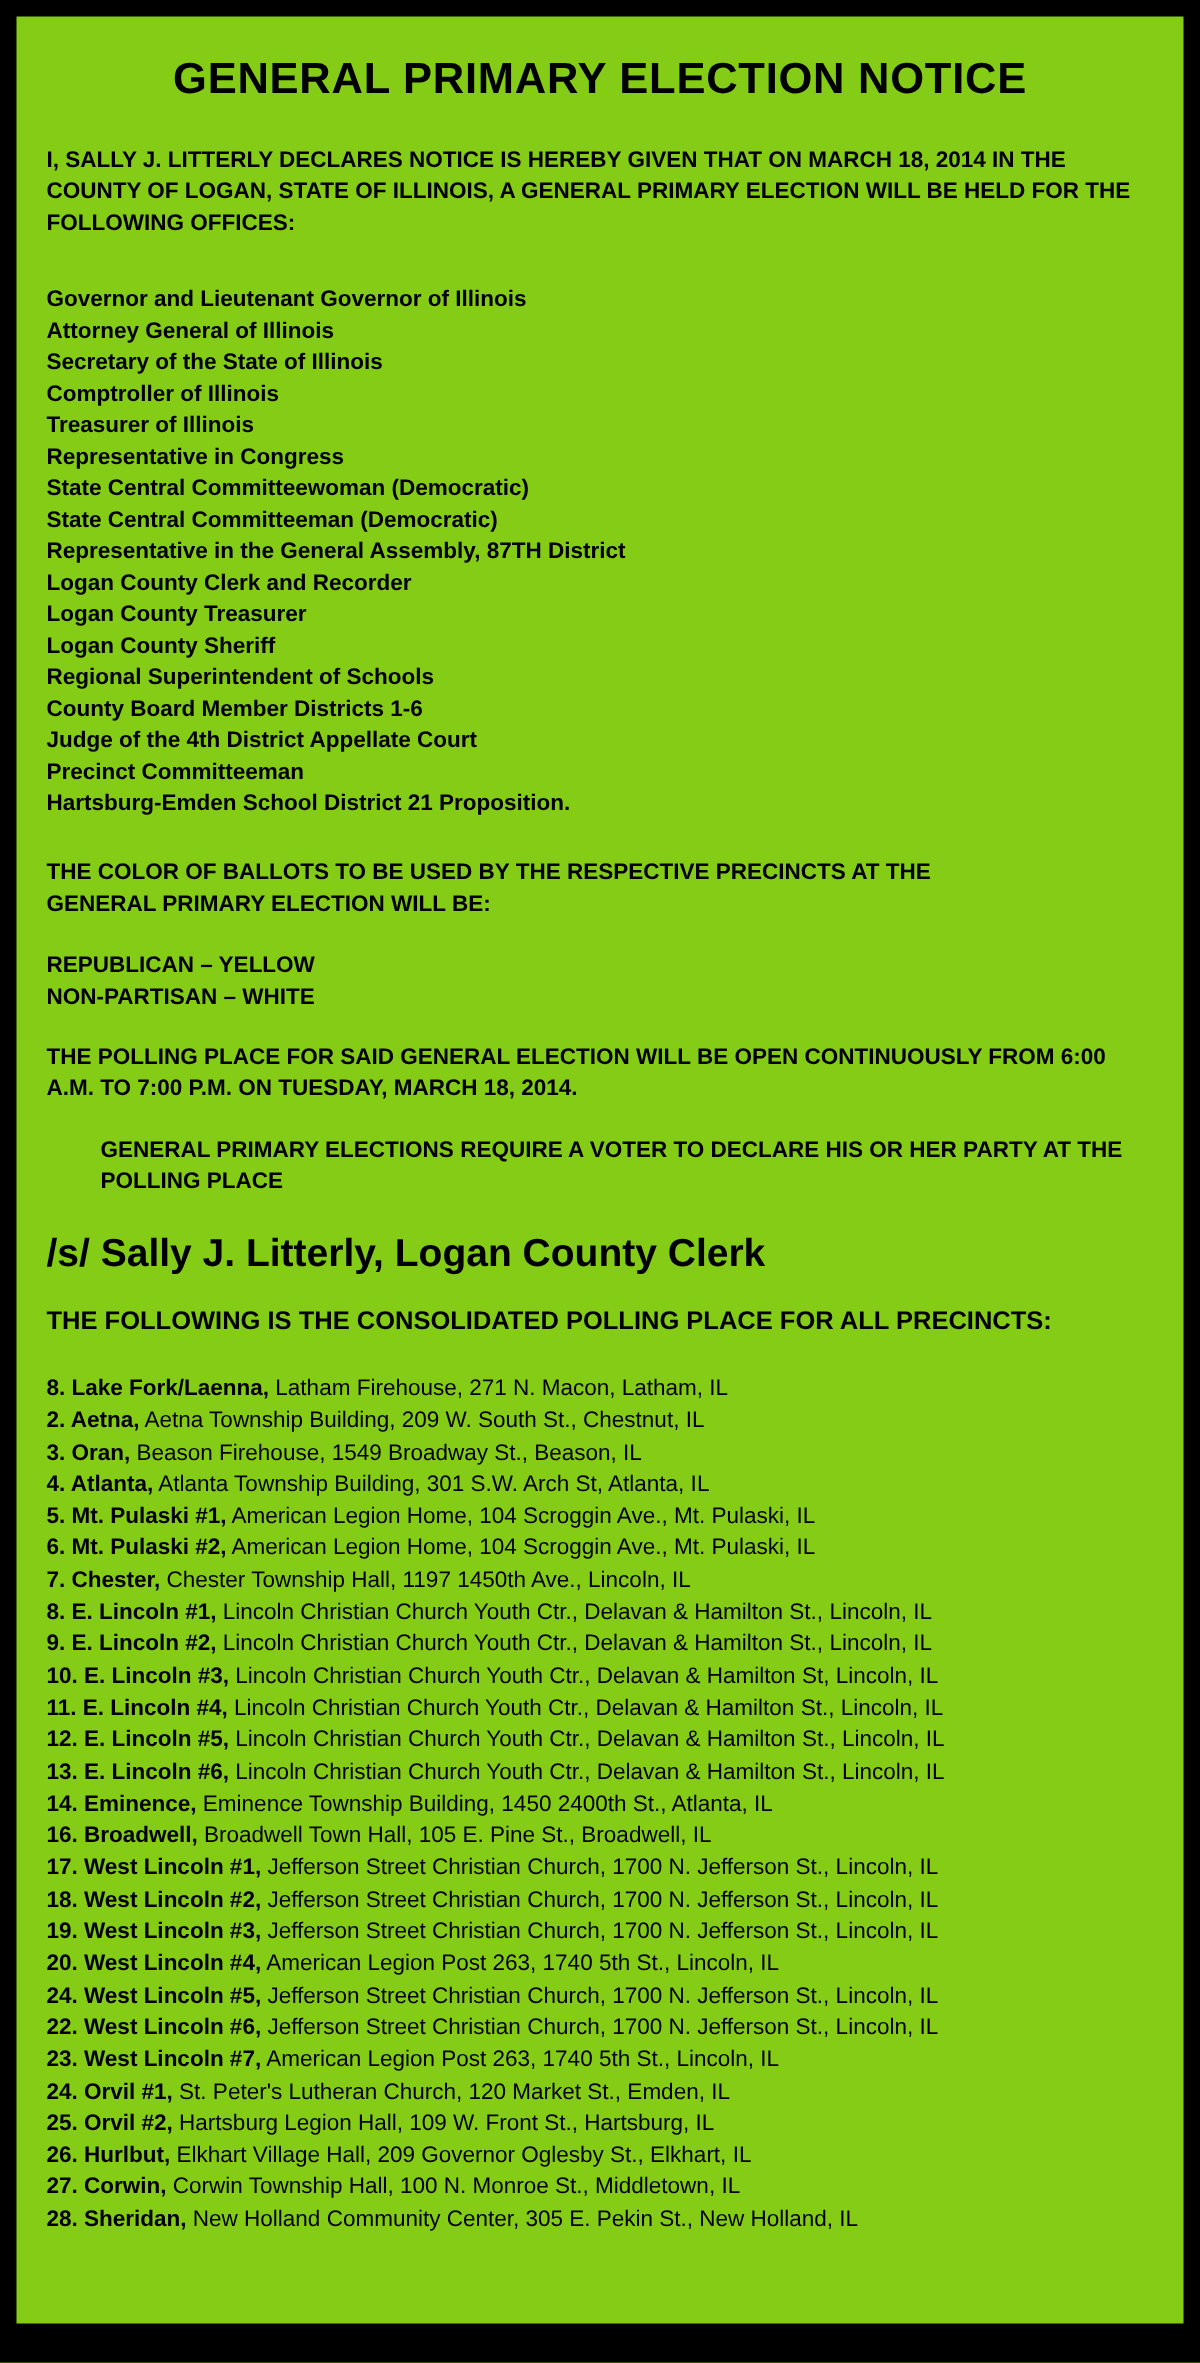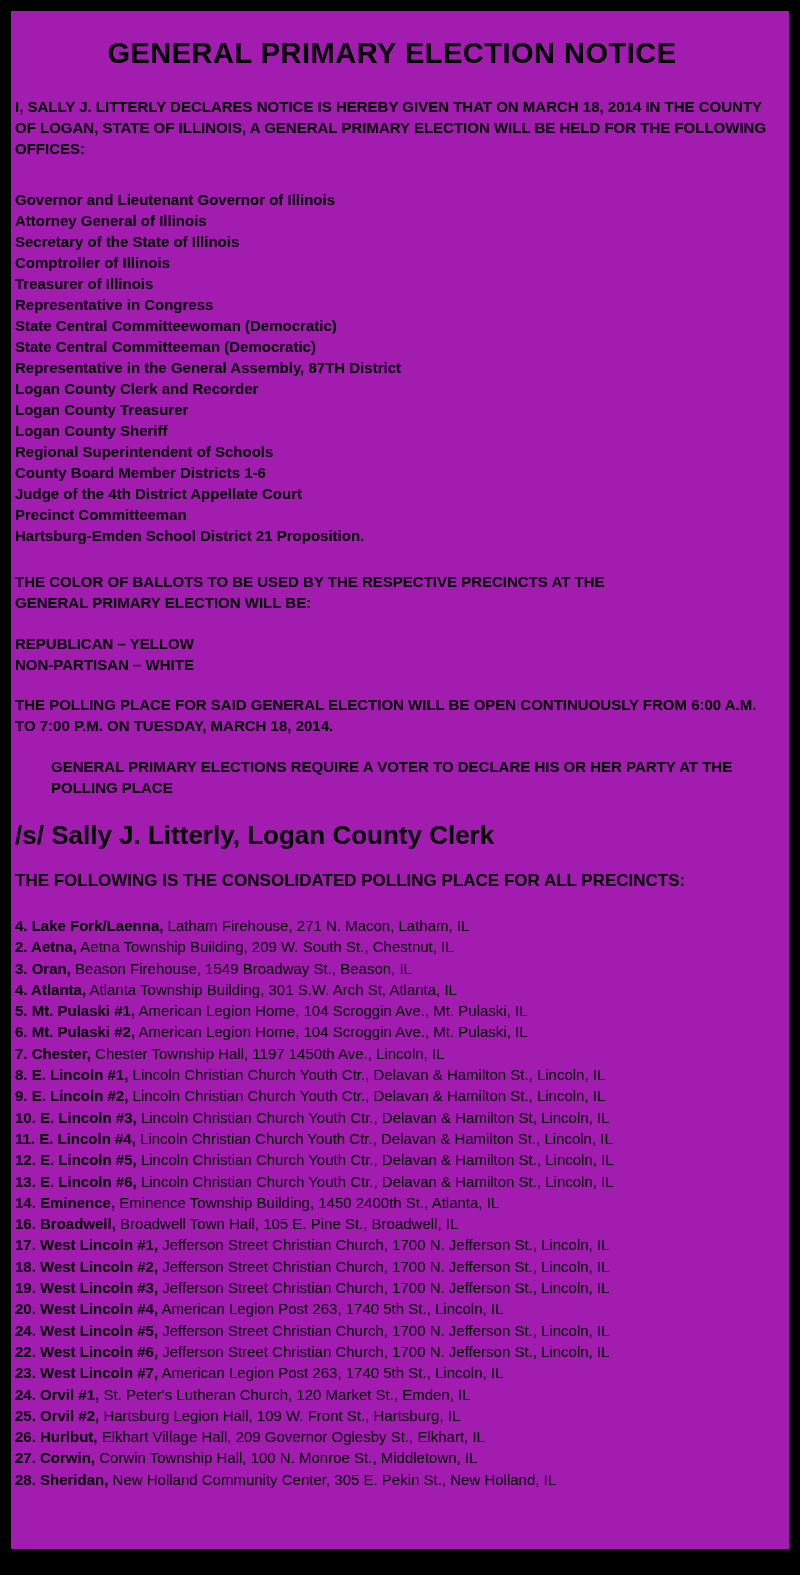--- a/index.html
+++ b/index.html
@@ -5,25 +5,25 @@
   html, body { margin: 0; padding: 0; background: #000; }
   .frame {
     width: 800px;
     height: 1575px;
     box-sizing: border-box;
     background: #000;
     padding: 11px 11px 26px 11px;
     font-family: "Liberation Sans", sans-serif;
   }
   .page {
-    background: #a21caf;
+    background: #84cc16;
     width: 100%;
     height: 100%;
     box-sizing: border-box;
-    padding: 14px 20px 10px 4px;
+    padding: 14px 20px 10px 20px;
     color: #000;
     overflow: hidden;
   }
   .title {
     font-size: 29px;
     font-weight: bold;
     text-align: center;
     letter-spacing: 0.5px;
     margin: 12px 0 26px 0;
   }
@@ -132,21 +132,21 @@
     <p class="para-bold polling-hours">THE POLLING PLACE FOR SAID GENERAL ELECTION WILL BE OPEN CONTINUOUSLY FROM 6:00 A.M. TO 7:00 P.M. ON TUESDAY, MARCH 18, 2014.</p>
 
     <p class="para-bold party-declaration">GENERAL PRIMARY ELECTIONS REQUIRE A VOTER TO DECLARE HIS OR HER PARTY AT THE POLLING PLACE</p>
 
     <h2 class="signature">/s/ Sally J. Litterly, Logan County Clerk</h2>
 
     <h3 class="precincts-heading">THE FOLLOWING IS THE CONSOLIDATED POLLING PLACE FOR ALL PRECINCTS:</h3>
 
     <div class="precinct-list">
 
-        <div class="precinct-item"><span class="precinct-name">4. Lake Fork/Laenna,</span> <span class="precinct-location">Latham Firehouse, 271 N. Macon, Latham, IL</span></div>
+        <div class="precinct-item"><span class="precinct-name">8. Lake Fork/Laenna,</span> <span class="precinct-location">Latham Firehouse, 271 N. Macon, Latham, IL</span></div>
 
         <div class="precinct-item"><span class="precinct-name">2. Aetna,</span> <span class="precinct-location">Aetna Township Building, 209 W. South St., Chestnut, IL</span></div>
 
         <div class="precinct-item"><span class="precinct-name">3. Oran,</span> <span class="precinct-location">Beason Firehouse, 1549 Broadway St., Beason, IL</span></div>
 
         <div class="precinct-item"><span class="precinct-name">4. Atlanta,</span> <span class="precinct-location">Atlanta Township Building, 301 S.W. Arch St, Atlanta, IL</span></div>
 
         <div class="precinct-item"><span class="precinct-name">5. Mt. Pulaski #1,</span> <span class="precinct-location">American Legion Home, 104 Scroggin Ave., Mt. Pulaski, IL</span></div>
 
         <div class="precinct-item"><span class="precinct-name">6. Mt. Pulaski #2,</span> <span class="precinct-location">American Legion Home, 104 Scroggin Ave., Mt. Pulaski, IL</span></div>

